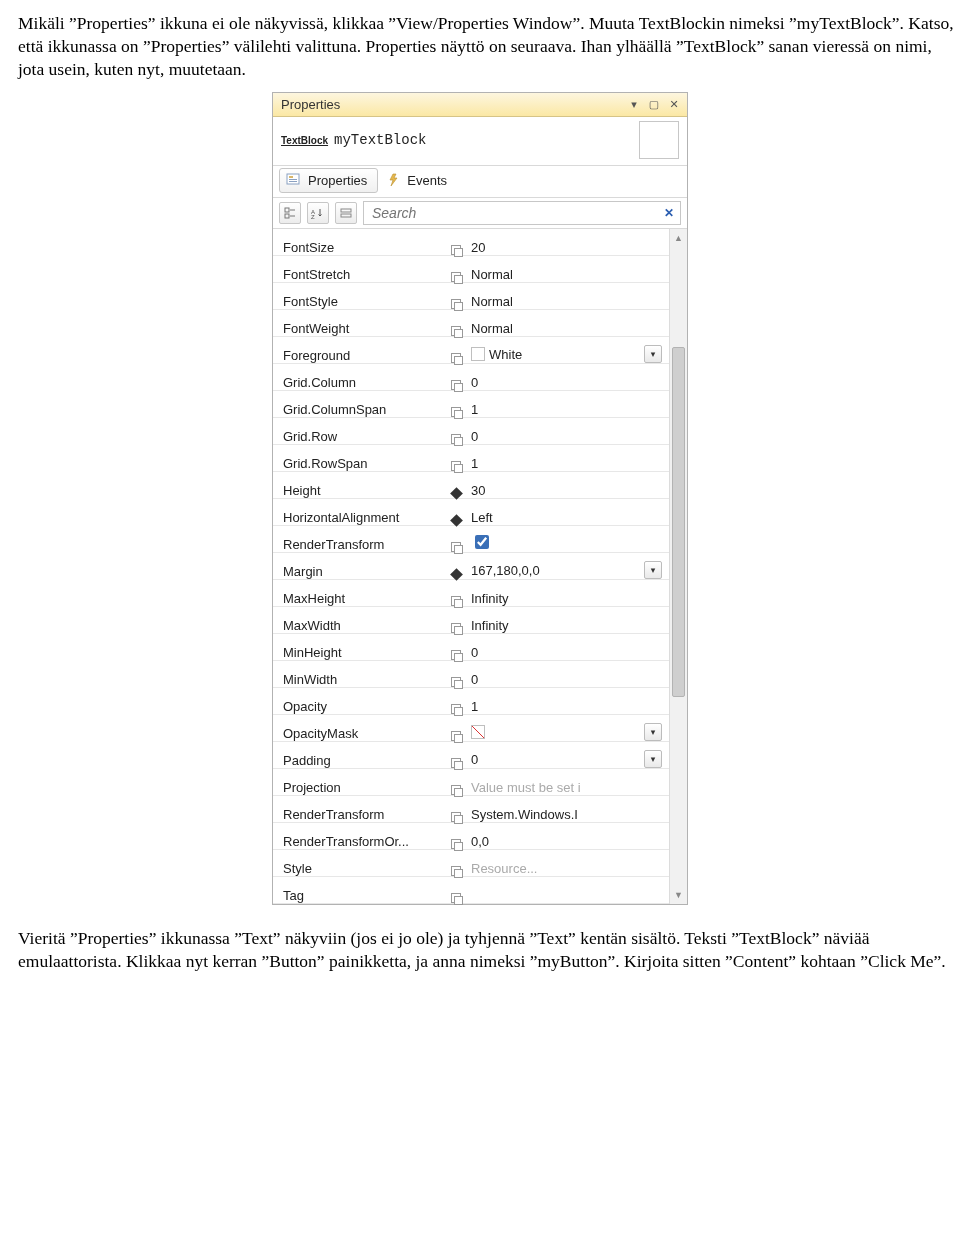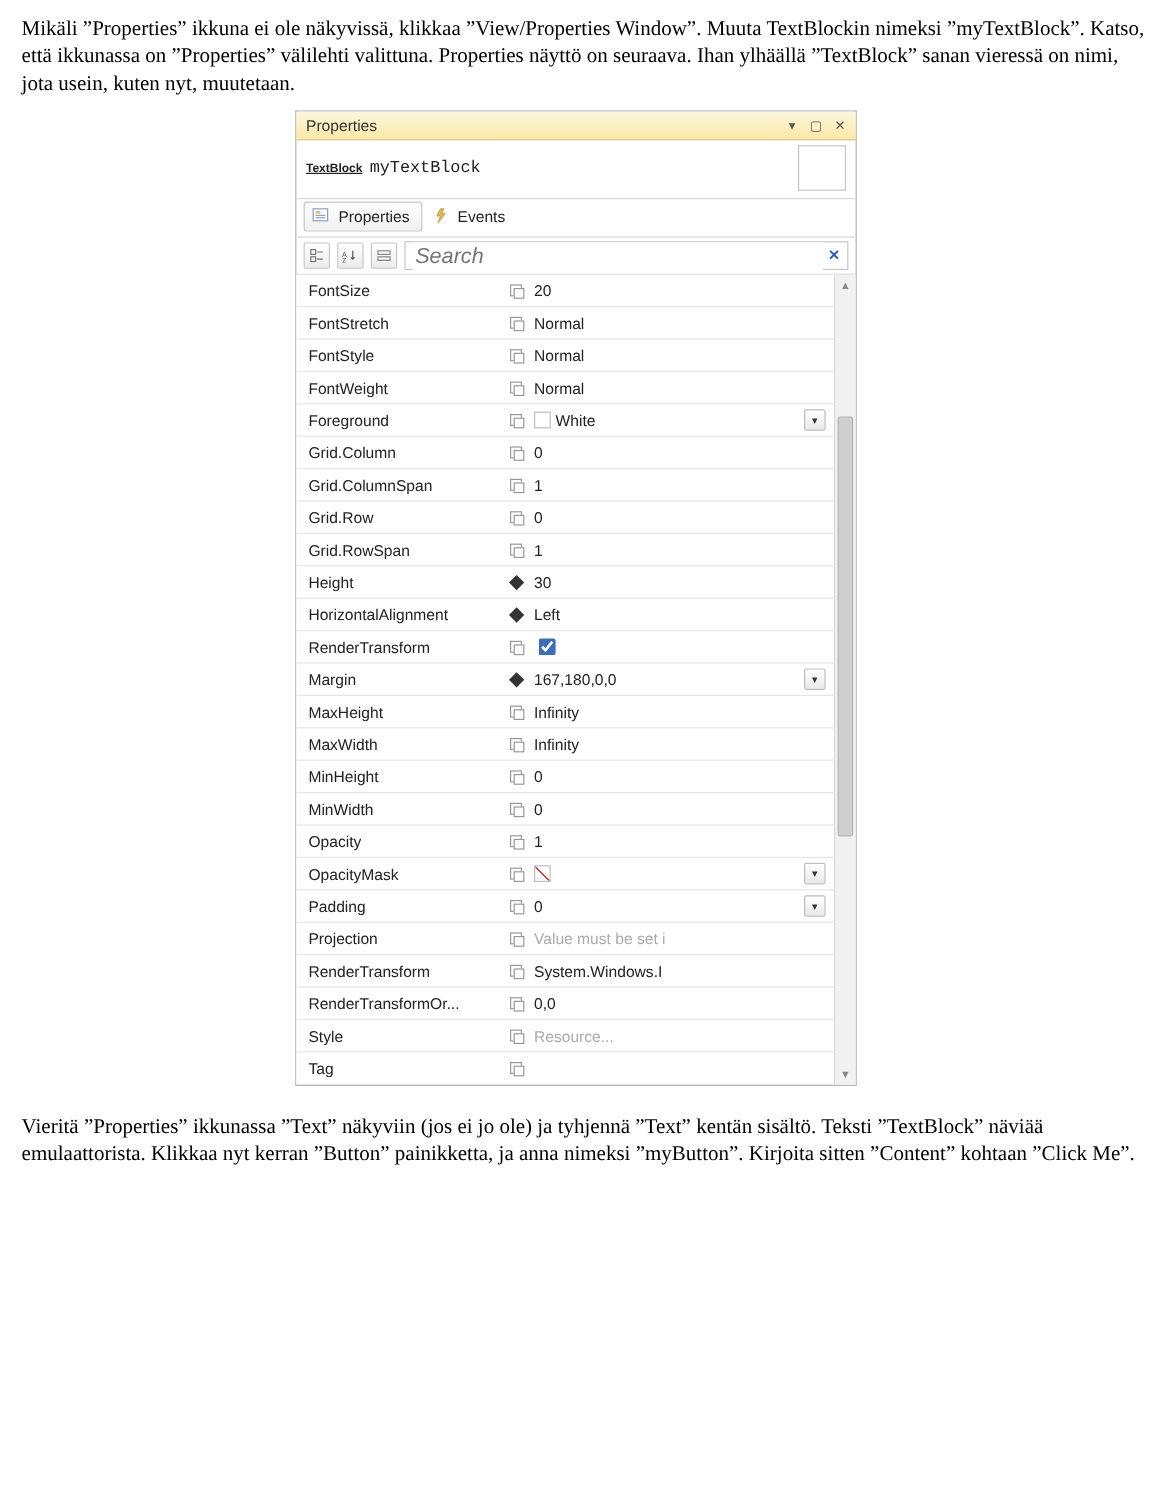--- a/index.html
+++ b/index.html
@@ -14,21 +14,21 @@
   .doc-text {
     padding: 12px 4px 8px 18px;
     line-height: 1.3;
   }
   .panel-wrap {
     display: flex;
     justify-content: center;
     padding: 4px 0 10px 0;
   }
   .panel {
-    width: 468px;
+    width: 416px;
     border: 1px solid #b2b2b2;
     font-family: "Segoe UI", Tahoma, sans-serif;
     font-size: 13px;
     color: #222;
     background: #fff;
   }
   .panel-titlebar {
     height: 24px;
     background: linear-gradient(#fdf6df, #fbe8a5);
     border-bottom: 1px solid #d6c487;
@@ -108,32 +108,32 @@
     border: 1px solid #c7c7c7;
     display: flex; align-items: center;
     padding: 0 6px;
     gap: 4px;
   }
   .search-box input {
     border: none; outline: none;
     flex: 1;
     font-style: italic;
     color: #999;
-    font-size: 18px;
+    font-size: 14px;
     font-family: inherit;
   }
   .clear-x { color: #2a5db0; font-weight: bold; font-size: 12px; }
   .grid-wrap { display: flex; }
   .prop-grid {
     flex: 1;
     background: #fff;
   }
   .prop-row {
     display: flex;
-    align-items: center;
+    align-items: flex-end;
     height: 27px;
     border-bottom: 1px solid #e7e7e7;
   }
   .prop-name {
     width: 172px;
     padding-left: 10px;
     font-size: 13px;
     white-space: nowrap;
     overflow: hidden;
   }

